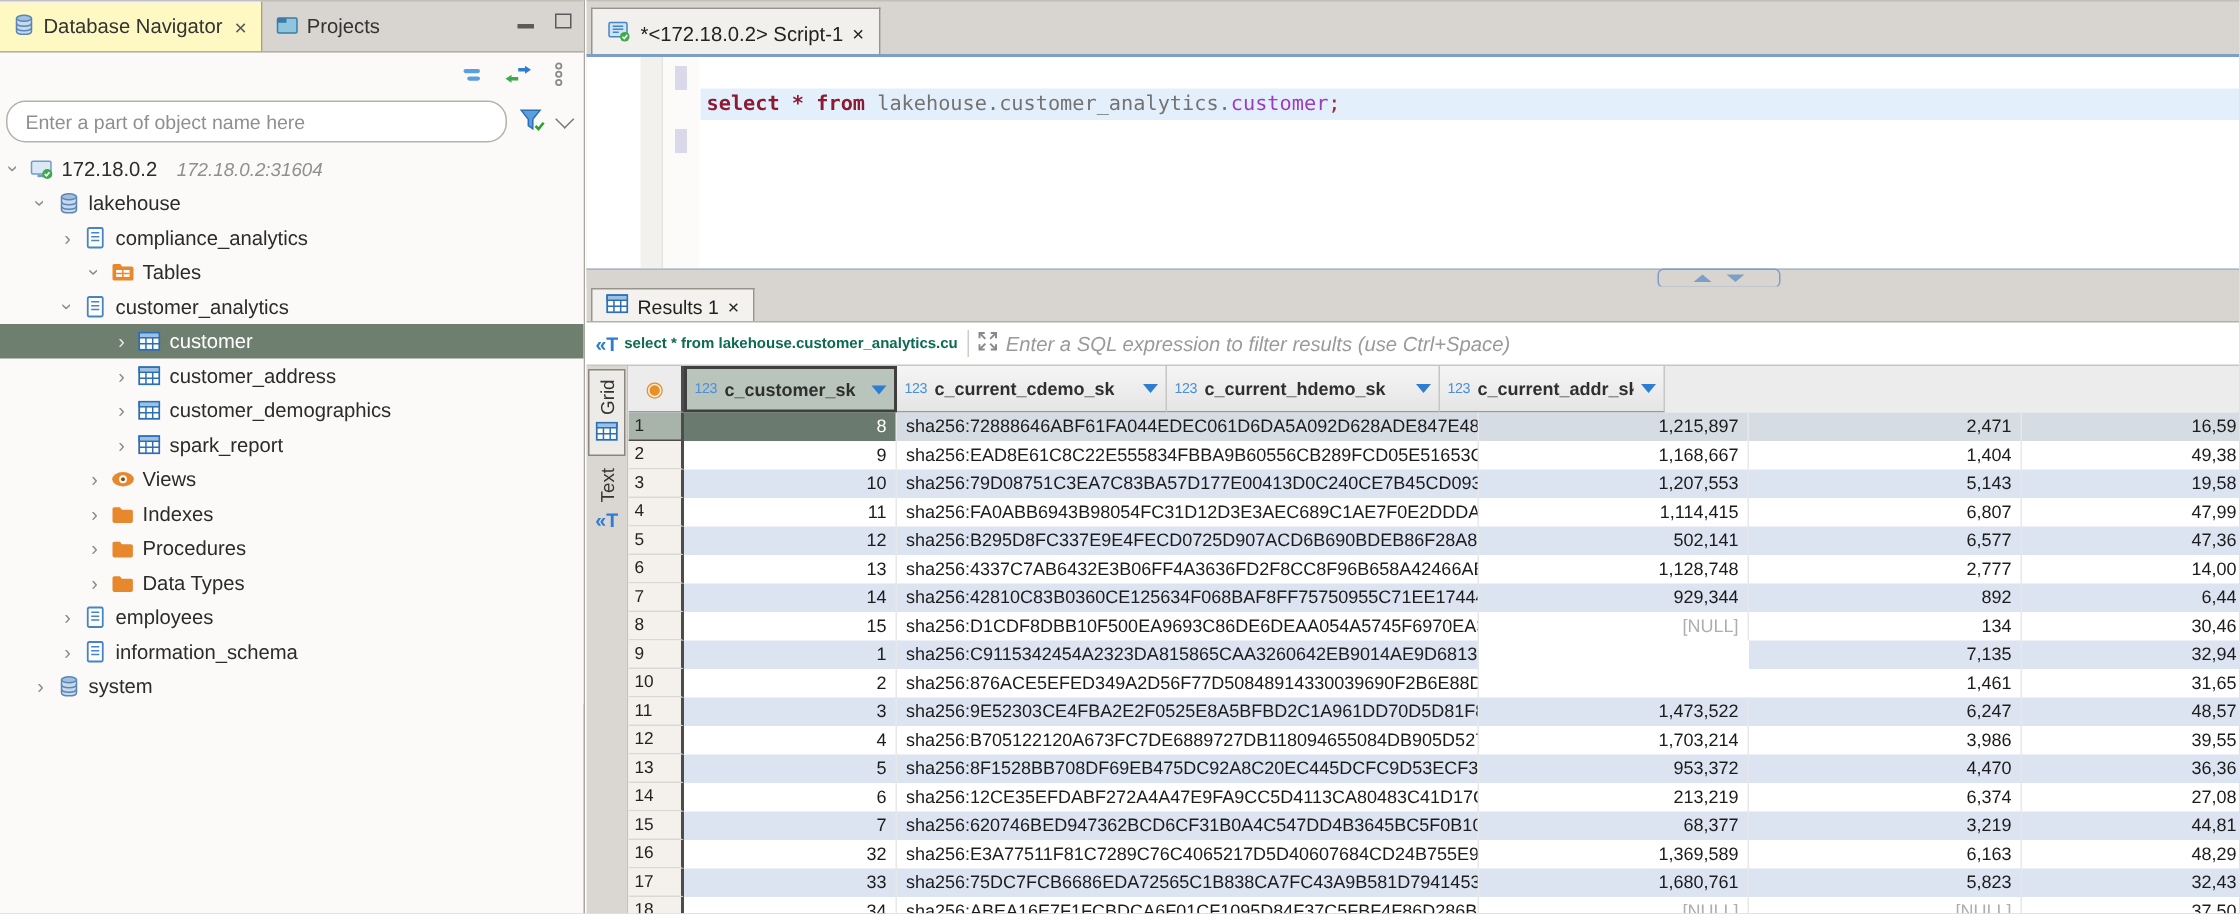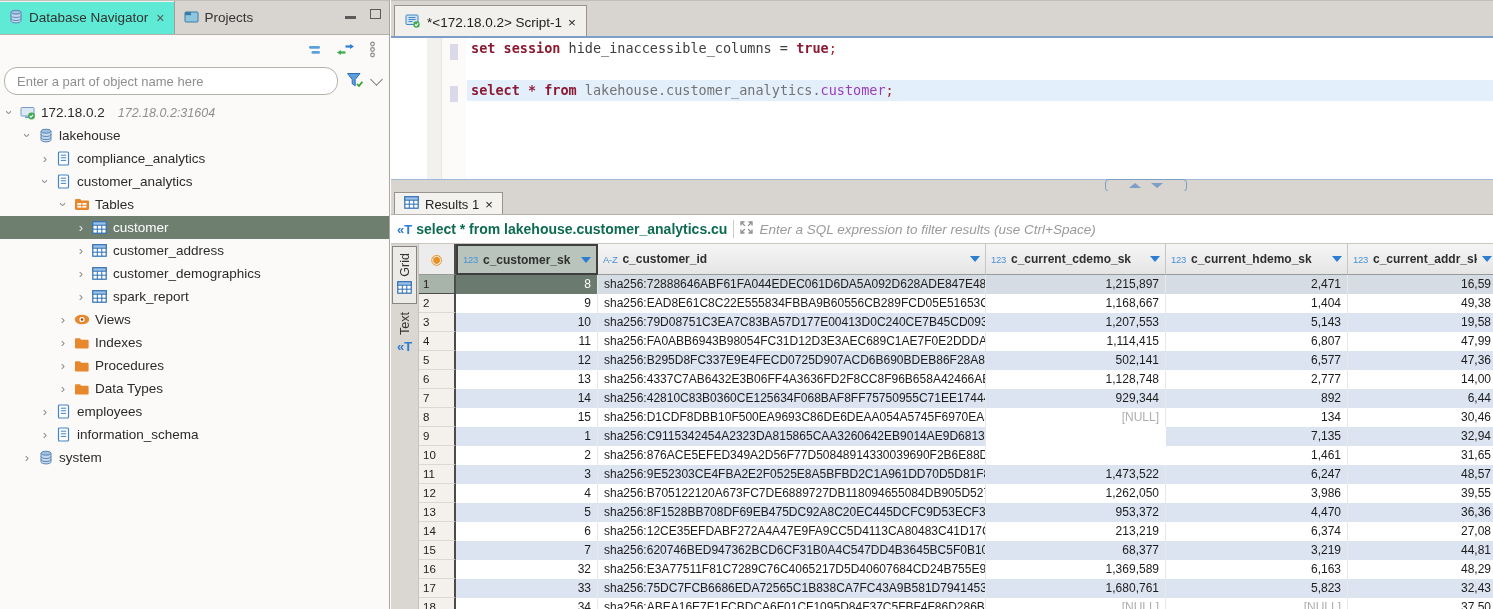--- a/index.html
+++ b/index.html
@@ -2,21 +2,21 @@
 <html><head>
 <meta charset="utf-8">
 <style>
   html,body{margin:0;padding:0;background:#c9c5c0;font-family:"Liberation Sans",sans-serif;}
   .app{position:relative;width:1493px;height:609px;background:#ffffff;overflow:hidden;font-size:13px;color:#2b2b2b;}
 
   
   .nav{position:absolute;left:0;top:0;width:390px;height:609px;background:#fbfaf8;border-right:1px solid #a9a59f;box-sizing:border-box;}
   .nav-tabbar{position:relative;height:33px;background:#d8d4cf;border-bottom:1px solid #b3afa9;display:flex;align-items:stretch;border-top:1px solid #c2beb8;}
   .tab{display:flex;align-items:center;gap:6px;padding:0 9px;font-size:13.5px;color:#333;white-space:nowrap;}
-  .tab.active{background:#5eead4;border-right:1px solid #a39f98;box-shadow:inset 0 1px 0 #f4f2ee;}
+  .tab.active{background:#fef9c3;border-right:1px solid #a39f98;box-shadow:inset 0 1px 0 #f4f2ee;}
   .tab .close{color:#555;font-size:14px;margin-left:2px;cursor:pointer;}
   .win-btns{position:absolute;right:8px;top:8px;display:flex;gap:14px;align-items:center;}
   .btn-min{width:11px;height:3px;background:#5a5a5a;margin-top:6px;}
   .btn-max{width:11px;height:10px;border:1.6px solid #5a5a5a;box-sizing:border-box;}
   .nav-toolbar{height:32px;display:flex;justify-content:flex-end;align-items:center;gap:13px;padding-right:12px;background:#fbfaf8;}
   .filter-row{display:flex;align-items:center;gap:8px;padding:0 8px 6px 4px;background:#fbfaf8;}
   .obj-filter{flex:1;height:26px;border:1px solid #b5b1ab;border-radius:13px;padding:0 12px;font-size:13px;color:#333;outline:none;background:#fff;}
   .obj-filter::placeholder{color:#8f8f8f;}
   .chev-down{width:8px;height:8px;border-right:1.6px solid #777;border-bottom:1.6px solid #777;transform:rotate(45deg);margin-top:-4px;}
   .tree{background:#fbfaf8;}
@@ -56,21 +56,21 @@
   .sash{position:absolute;left:0;top:179px;width:100%;height:12px;background:#d8d4cf;border-top:1px solid #9fb8d4;}
   .sash-ctl{position:absolute;left:714px;top:-1px;width:80px;height:11px;border:1px solid #7d9fc7;border-radius:4px;background:#d8d4cf;display:flex;align-items:center;justify-content:center;gap:10px;}
   .tri-up{width:0;height:0;border-bottom:5px solid #7d9fc7;border-left:6px solid transparent;border-right:6px solid transparent;}
   .tri-dn{width:0;height:0;border-top:5px solid #7d9fc7;border-left:6px solid transparent;border-right:6px solid transparent;}
 
   
   .res-tabbar{position:absolute;left:0;top:191px;width:100%;height:23px;background:#d8d4cf;}
   .res-tab{position:absolute;left:3px;top:1px;height:22px;background:#f4f2ef;border:1px solid #98948d;border-bottom:none;display:flex;align-items:center;gap:6px;padding:0 9px;font-size:13px;color:#222;}
   .filter-bar{position:absolute;left:0;top:214px;width:100%;height:30px;background:#fff;border-top:1px solid #b3afa9;border-bottom:1px solid #c9c5bf;display:flex;align-items:center;box-sizing:border-box;}
   .sqlT{color:#2d7dd2;font-weight:bold;font-size:13px;padding:0 4px 0 6px;flex-shrink:0;}
-  .fquery{font-weight:bold;font-size:14px;color:#0d6b50;white-space:nowrap;}
+  .fquery{font-weight:bold;font-size:10px;color:#0d6b50;white-space:nowrap;}
   .fsep{width:1px;height:18px;background:#cfccc7;margin:0 6px;flex-shrink:0;}
   .fplace{font-style:italic;color:#9a9a9a;font-size:13.5px;white-space:nowrap;}
 
   .res-body{position:absolute;left:0;top:244px;width:100%;height:365px;}
   .side-strip{position:absolute;left:0;top:0;width:28px;height:100%;background:#dad6d1;border-right:1px solid #c6c2bc;box-sizing:border-box;}
   .vtab{display:flex;flex-direction:column;align-items:center;padding:6px 0;margin:2px 1px;gap:4px;}
   .vtab.sel{background:#edebe7;border:1px solid #8a867f;}
   .vtab .vlabel{writing-mode:vertical-rl;transform:rotate(180deg);font-size:12.5px;color:#333;}
   .vtab .sqlT{padding:0;}
 
@@ -176,43 +176,43 @@
           <span class="ticon">
             <svg width="13" height="15" viewBox="0 0 13 15">
               <rect x="1.5" y="1" width="10" height="13" rx="1" fill="#fff" stroke="#4584c6" stroke-width="1.2"></rect>
               <line x1="3.8" y1="4.2" x2="9.2" y2="4.2" stroke="#4584c6"></line>
               <line x1="3.8" y1="6.8" x2="9.2" y2="6.8" stroke="#4584c6"></line>
               <line x1="3.8" y1="9.4" x2="9.2" y2="9.4" stroke="#4584c6"></line>
             </svg>
           </span>
           <span class="tlabel">compliance_analytics</span>
         </div>
+        <div class="tree-row" style="padding-left: 58px;">
+          <span class="chev open">›</span>
+          <span class="ticon">
+            <svg width="16" height="13" viewBox="0 0 16 13">
+              <path d="M1 2.2c0-.7.5-1.2 1.2-1.2h4l1.2 1.6h6.4c.7 0 1.2.5 1.2 1.2v7c0 .7-.5 1.2-1.2 1.2H2.2c-.7 0-1.2-.5-1.2-1.2z" fill="#e8882d"></path>
+              <rect x="3.4" y="5" width="9" height="4.6" fill="#fff"></rect>
+              <line x1="3.4" y1="7.3" x2="12.4" y2="7.3" stroke="#e8882d"></line>
+              <line x1="7.9" y1="5" x2="7.9" y2="9.6" stroke="#e8882d"></line>
+            </svg>
+          </span>
+          <span class="tlabel">Tables</span>
+        </div>
         <div class="tree-row" style="padding-left: 40px;">
           <span class="chev open">›</span>
           <span class="ticon">
             <svg width="13" height="15" viewBox="0 0 13 15">
               <rect x="1.5" y="1" width="10" height="13" rx="1" fill="#fff" stroke="#4584c6" stroke-width="1.2"></rect>
               <line x1="3.8" y1="4.2" x2="9.2" y2="4.2" stroke="#4584c6"></line>
               <line x1="3.8" y1="6.8" x2="9.2" y2="6.8" stroke="#4584c6"></line>
               <line x1="3.8" y1="9.4" x2="9.2" y2="9.4" stroke="#4584c6"></line>
             </svg>
           </span>
           <span class="tlabel">customer_analytics</span>
-        </div>
-        <div class="tree-row" style="padding-left: 58px;">
-          <span class="chev open">›</span>
-          <span class="ticon">
-            <svg width="16" height="13" viewBox="0 0 16 13">
-              <path d="M1 2.2c0-.7.5-1.2 1.2-1.2h4l1.2 1.6h6.4c.7 0 1.2.5 1.2 1.2v7c0 .7-.5 1.2-1.2 1.2H2.2c-.7 0-1.2-.5-1.2-1.2z" fill="#e8882d"></path>
-              <rect x="3.4" y="5" width="9" height="4.6" fill="#fff"></rect>
-              <line x1="3.4" y1="7.3" x2="12.4" y2="7.3" stroke="#e8882d"></line>
-              <line x1="7.9" y1="5" x2="7.9" y2="9.6" stroke="#e8882d"></line>
-            </svg>
-          </span>
-          <span class="tlabel">Tables</span>
         </div>
         <div class="tree-row selected" style="padding-left: 76px;">
           <span class="chev">›</span>
           <span class="ticon">
             <svg width="15" height="13" viewBox="0 0 15 13">
               <rect x="0.8" y="0.8" width="13.4" height="11.4" fill="#fff" stroke="#2d6fb5" stroke-width="1.2"></rect>
               <rect x="0.8" y="0.8" width="13.4" height="3.4" fill="#9dc1e4" stroke="#2d6fb5"></rect>
               <line x1="5.3" y1="4.2" x2="5.3" y2="12.2" stroke="#2d6fb5"></line>
               <line x1="9.8" y1="4.2" x2="9.8" y2="12.2" stroke="#2d6fb5"></line>
               <line x1="0.8" y1="8.2" x2="14.2" y2="8.2" stroke="#2d6fb5"></line>
@@ -370,21 +370,20 @@
             <line x1="7.5" y1="9.6" x2="12" y2="9.6" stroke="#fff" stroke-width="1.3"></line>
           </svg></span>
     </div>
     <div class="ed-body"></div>
     <div class="ruler"></div>
     <div class="gutter">
       <div class="stmt-mark" style="top:6px"></div>
       <div class="stmt-mark" style="top:48px"></div>
     </div>
     <div class="code">
-      <div class="codeline"><span class="kw">set session</span><span class="ident"> hide_inaccessible_columns </span><span class="ident">= </span><span class="kw">true</span><span class="semi">;</span></div>
       <div class="codeline"></div>
       <div class="codeline current"><span class="kw">select</span><span class="op"> * </span><span class="kw">from</span><span class="qual"> lakehouse.customer_analytics.</span><span class="tbl">customer</span><span class="semi">;</span></div>
     </div>
 
     <div class="sash">
       <div class="sash-ctl">
         <span class="tri-up"></span>
         <span class="tri-dn"></span>
       </div>
     </div>
@@ -432,25 +431,20 @@
         </div>
       </div>
       <div class="grid" id="grid">
           <div class="ghead">
             <div class="gh corner">
               <span class="radio">◉</span>
             </div>
             <div class="gh selcol" style="width: 142px;">
               <span class="tbadge">123</span>
               <span class="cname">c_customer_sk</span>
-              <span class="sort"></span>
-            </div>
-            <div class="gh" style="width: 388px;">
-              <span class="tbadge">A-Z</span>
-              <span class="cname">c_customer_id</span>
               <span class="sort"></span>
             </div>
             <div class="gh" style="width: 180px;">
               <span class="tbadge">123</span>
               <span class="cname">c_current_cdemo_sk</span>
               <span class="sort"></span>
             </div>
             <div class="gh" style="width: 182px;">
               <span class="tbadge">123</span>
               <span class="cname">c_current_hdemo_sk</span>
@@ -547,21 +541,21 @@
             <div class="gc r" style="width: 142px;">3</div>
             <div class="gc" style="width: 388px;">sha256:9E52303CE4FBA2E2F0525E8A5BFBD2C1A961DD70D5D81F84</div>
             <div class="gc r" style="width: 180px;">1,473,522</div>
             <div class="gc r" style="width: 182px;">6,247</div>
             <div class="gc r" style="width: 150px;">48,57</div>
           </div>
           <div class="grow">
             <div class="rn">12</div>
             <div class="gc r" style="width: 142px;">4</div>
             <div class="gc" style="width: 388px;">sha256:B705122120A673FC7DE6889727DB118094655084DB905D527</div>
-            <div class="gc r" style="width: 180px;">1,262,050</div>
+            <div class="gc r" style="width: 180px;">1,703,214</div>
             <div class="gc r" style="width: 182px;">3,986</div>
             <div class="gc r" style="width: 150px;">39,55</div>
           </div>
           <div class="grow stripe">
             <div class="rn">13</div>
             <div class="gc r" style="width: 142px;">5</div>
             <div class="gc" style="width: 388px;">sha256:8F1528BB708DF69EB475DC92A8C20EC445DCFC9D53ECF34</div>
             <div class="gc r" style="width: 180px;">953,372</div>
             <div class="gc r" style="width: 182px;">4,470</div>
             <div class="gc r" style="width: 150px;">36,36</div>

